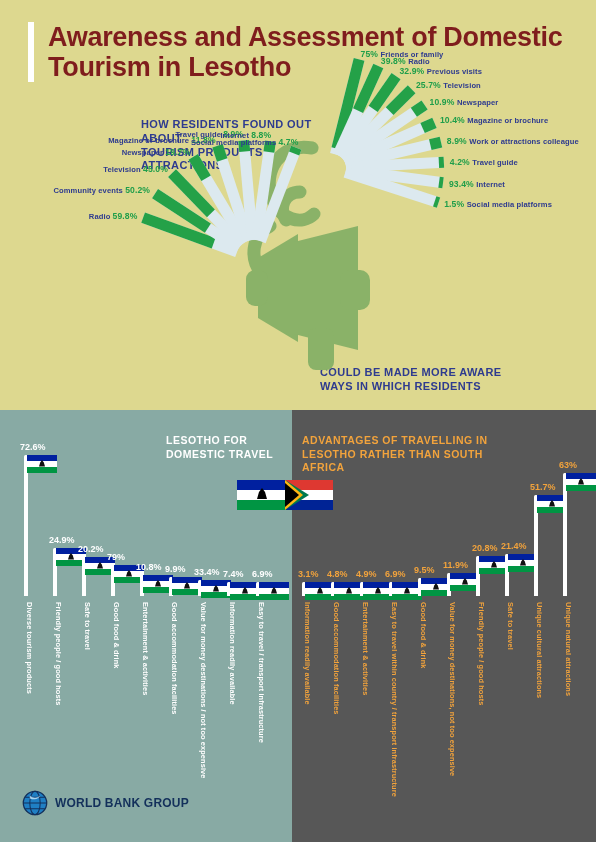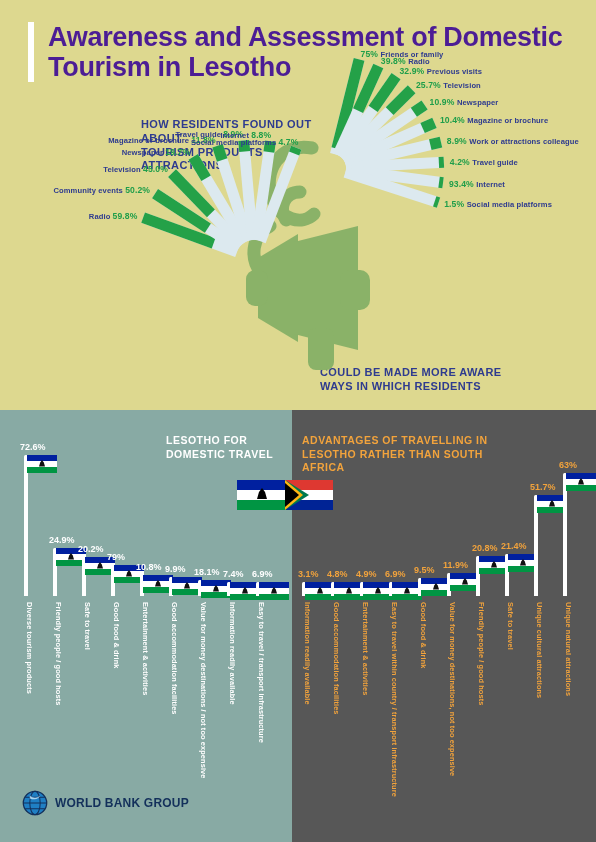--- a/index.html
+++ b/index.html
@@ -19,21 +19,21 @@
     overflow: hidden;
   }
 
   #title-block {
     position: absolute; left: 28px; top: 22px;
     padding-left: 14px;
     border-left: 6px solid #ffffff;
     width: 540px;
   }
   #title-text {
-    color: #4c1d95;
+    color: #7f1d1d;
     font-size: 27px;
     font-weight: bold;
     line-height: 1.12;
     letter-spacing: -0.3px;
   }
 
   .head-blue {
     color: #2e3b8f;
     font-weight: bold;
     font-size: 11px;
@@ -414,21 +414,21 @@
     </div>
     <div class="bar-lab" style="position: absolute; left: 146px; top: 154px;">Good accommodation facilities</div>
     <div class="bar" style="left: 174px; height: 16.1632px; width: 29px;">
       <div class="pole" style="height: 16.1632px;"></div>
       <div class="flag" style="top: 0px;"><svg viewBox="0 0 30 18" width="30" height="18">
           <rect x="0" y="0" width="30" height="6" fill="#00209f"></rect>
           <rect x="0" y="6" width="30" height="6" fill="#ffffff"></rect>
           <rect x="0" y="12" width="30" height="6" fill="#009543"></rect>
           <path d="M13.2 7.4 l1.8 -2.4 l1.8 2.4 l1.2 4.2 h-6 z" fill="#111111"></path>
         </svg></div>
-      <div class="bar-val" style="top: -13px;">18.1%</div>
+      <div class="bar-val" style="top: -13px;">33.4%</div>
     </div>
     <div class="bar-lab" style="position: absolute; left: 175px; top: 154px;">Value for money destinations / not too expensive</div>
     <div class="bar" style="left: 203px; height: 14.4105px; width: 29px;">
       <div class="pole" style="height: 14.4105px;"></div>
       <div class="flag" style="top: 0px;"><svg viewBox="0 0 30 18" width="30" height="18">
           <rect x="0" y="0" width="30" height="6" fill="#00209f"></rect>
           <rect x="0" y="6" width="30" height="6" fill="#ffffff"></rect>
           <rect x="0" y="12" width="30" height="6" fill="#009543"></rect>
           <path d="M13.2 7.4 l1.8 -2.4 l1.8 2.4 l1.2 4.2 h-6 z" fill="#111111"></path>
         </svg></div>

